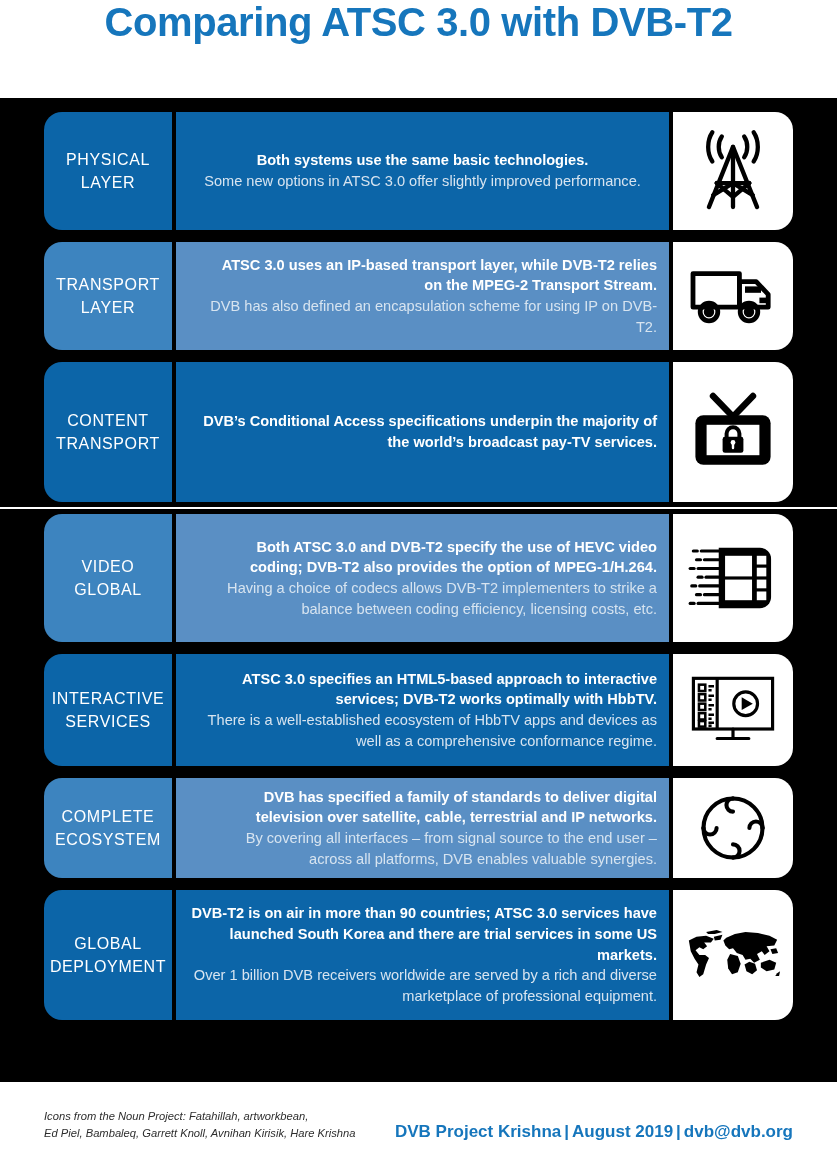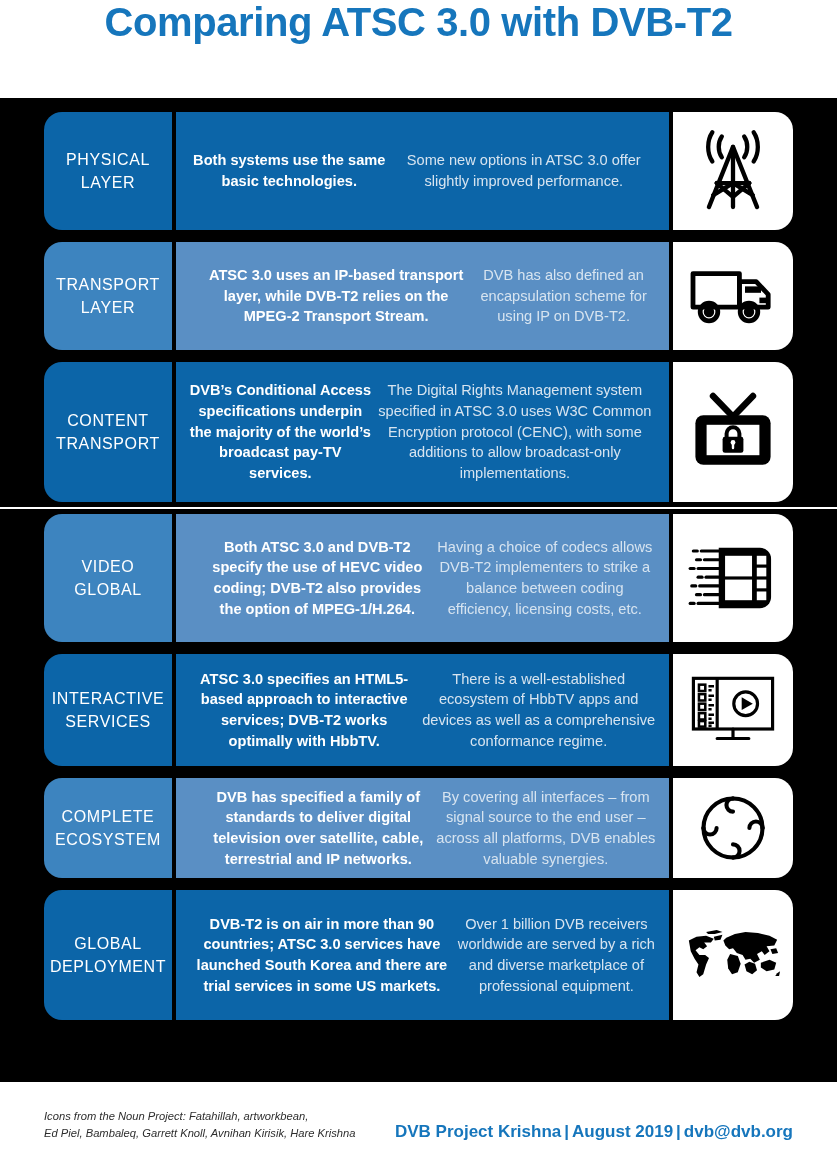--- a/index.html
+++ b/index.html
@@ -60,24 +60,24 @@
     letter-spacing: 0.6px;
     line-height: 1.45;
     padding: 6px 4px;
   }
   .label-cell .lbl { display: block; }
 
   .body-cell {
     flex: 1 1 auto;
     margin-left: 4px;
     display: flex;
-    flex-direction: row;
+    flex-direction: column;
     align-items: center;
     justify-content: center;
-    text-align: center;
+    text-align: right;
     padding: 10px 12px;
     color: #ffffff;
   }
   .body-cell .headline {
     font-weight: bold;
     font-size: 14.6px;
     line-height: 1.42;
     color: #ffffff;
   }
   .body-cell .detail {
@@ -203,21 +203,20 @@
         </div>
         <div class="row tone-dark" style="height: 140px;">
           <div class="label-cell">
             <div>
               <span class="lbl">CONTENT</span>
               <span class="lbl">TRANSPORT</span>
             </div>
           </div>
           <div class="body-cell">
             <div class="headline">DVB’s Conditional Access specifications underpin the majority of the world’s broadcast pay-TV services.</div>
-            <div class="detail">The Digital Rights Management system specified in ATSC 3.0 uses W3C Common Encryption protocol (CENC), with some additions to allow broadcast-only implementations.</div>
           </div>
           <div class="icon-cell">
             <span>
     <svg width="88" height="86" viewBox="0 0 110 106" fill="none">
       <path d="M55 34 L30 8 M55 34 L80 8" stroke="#000" stroke-width="8" stroke-linecap="round"></path>
       <rect x="8" y="32" width="94" height="62" rx="10" fill="#000"></rect>
       <rect x="22" y="44" width="66" height="38" fill="#fff"></rect>
       <path d="M47 60 v-5 a8 8 0 0 1 16 0 v5" stroke="#000" stroke-width="5" fill="none"></path>
       <rect x="42" y="59" width="26" height="20" rx="3" fill="#000"></rect>
       <circle cx="55" cy="66" r="3" fill="#fff"></circle>

